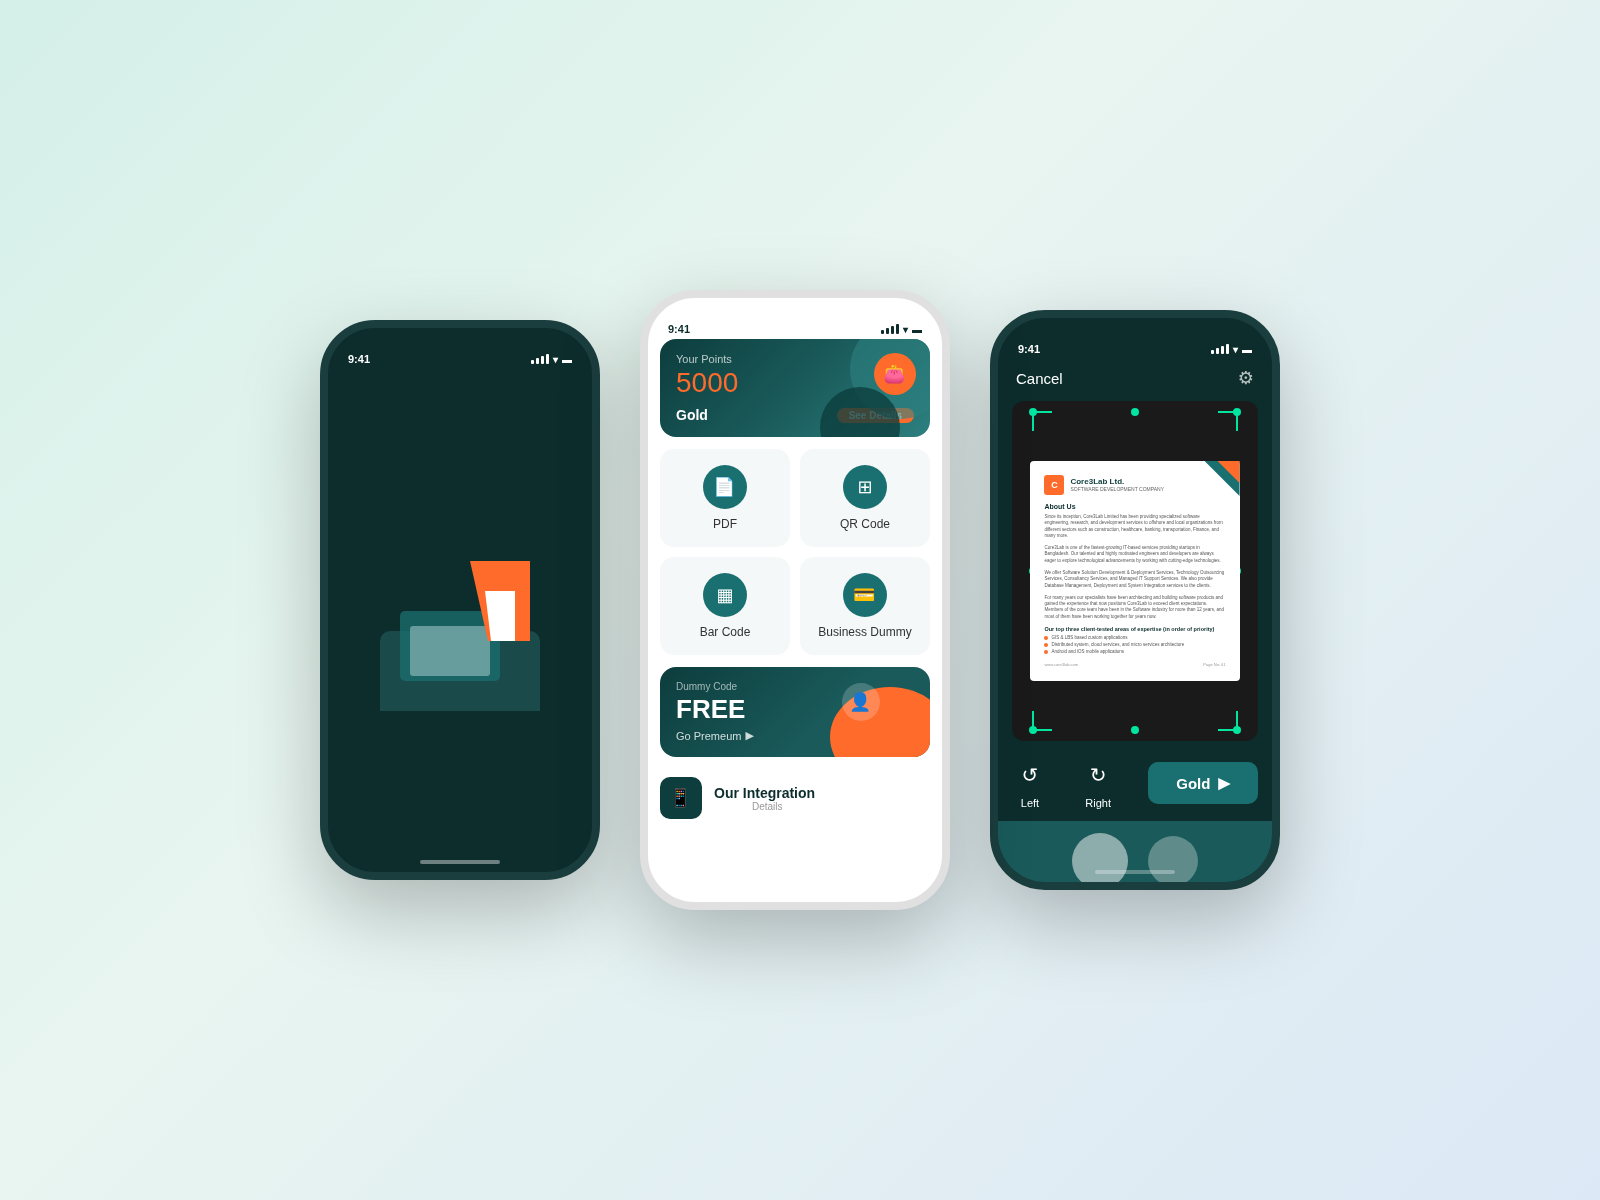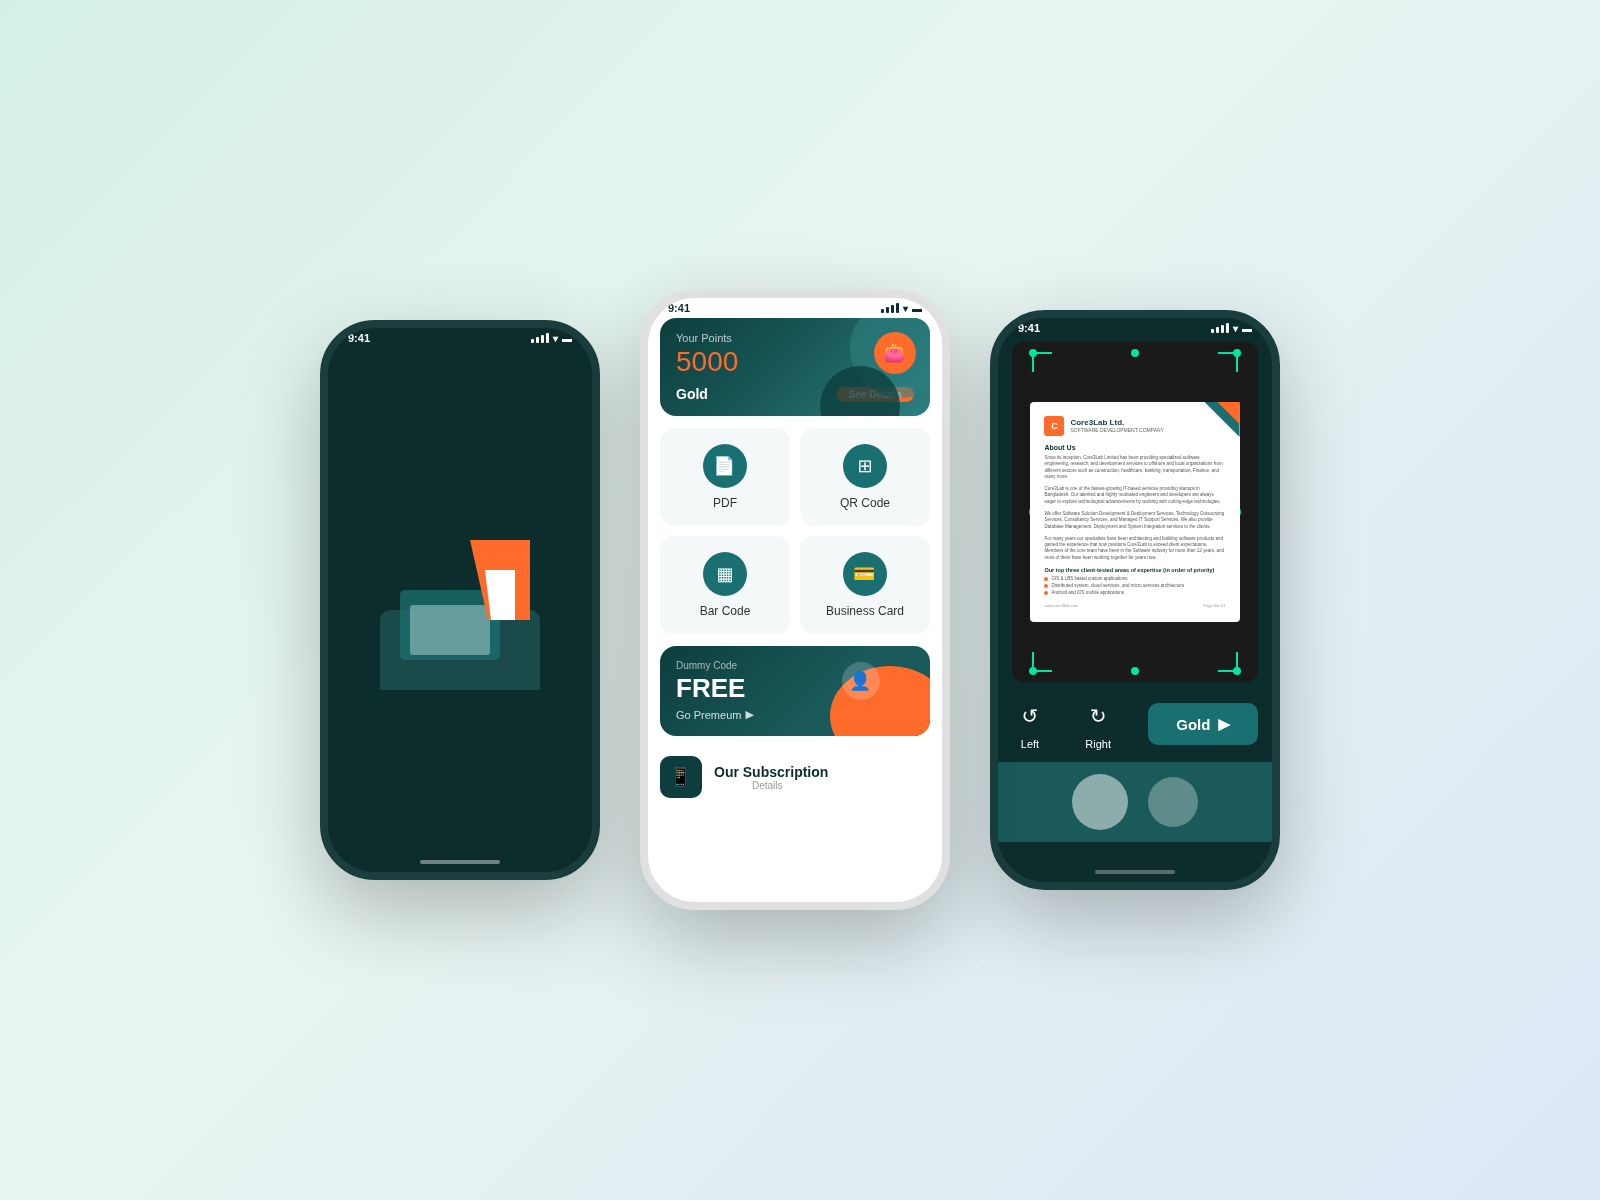--- a/index.html
+++ b/index.html
@@ -44,21 +44,21 @@
       height: 580px;
       background: #0d2d2d;
       border: 8px solid #1a3d3d;
     }
 
     
     .status-bar {
       display: flex;
       justify-content: space-between;
       align-items: center;
-      padding: 4px 20px 4px;
+      padding: 25px 20px 4px;
       font-size: 11px;
       font-weight: 600;
     }
     .status-bar.dark { color: #ffffff; }
     .status-bar.light { color: #0d2d2d; }
     .status-icons { display: flex; gap: 4px; align-items: center; }
     .signal-bars { display: flex; gap: 2px; align-items: flex-end; }
     .bar { width: 3px; background: currentColor; border-radius: 1px; }
     .bar1 { height: 4px; }
     .bar2 { height: 6px; }
@@ -547,59 +547,63 @@
       <div class="menu-item">
         <div class="menu-icon-circle">⊞</div>
         <span class="menu-label">QR Code</span>
       </div>
       <div class="menu-item">
         <div class="menu-icon-circle">▦</div>
         <span class="menu-label">Bar Code</span>
       </div>
       <div class="menu-item">
         <div class="menu-icon-circle">💳</div>
-        <span class="menu-label">Business Card</span>
+        <span class="menu-label">Business Dummy</span>
       </div>
     </div>
 
     <div class="free-card">
       <div class="free-card-orange"></div>
       <div class="user-avatar-circle">👤</div>
       <div class="free-dummy">Dummy Code</div>
       <div class="free-value">FREE</div>
       <div class="go-premium">
         <span>Go Premeum</span>
         <span>▶</span>
       </div>
     </div>
 
     <div class="subscription-row">
       <div class="sub-icon-box">📱</div>
       <div>
-        <div class="sub-title">Our Subscription</div>
+        <div class="sub-title">Our Integration</div>
         <div class="sub-sub">Details</div>
       </div>
     </div>
   </div>
 
   <div class="phone phone-right">
     <div class="status-bar dark">
       <span>9:41</span>
       <div class="status-icons">
         <div class="signal-bars">
           <div class="bar bar1"></div>
           <div class="bar bar2"></div>
           <div class="bar bar3"></div>
           <div class="bar bar4"></div>
         </div>
         <span class="wifi-icon">▾</span>
         <span class="battery-icon">▬</span>
       </div>
     </div>
 
+    <div class="right-header">
+      <span class="cancel-btn">Cancel</span>
+      <span class="settings-icon">⚙</span>
+    </div>
 
     <div class="scanner-area">
       <div class="scan-corner tl"></div>
       <div class="scan-corner tr"></div>
       <div class="scan-corner bl"></div>
       <div class="scan-corner br"></div>
       <div class="scan-dot tl"></div>
       <div class="scan-dot tr"></div>
       <div class="scan-dot bl"></div>
       <div class="scan-dot br"></div>

